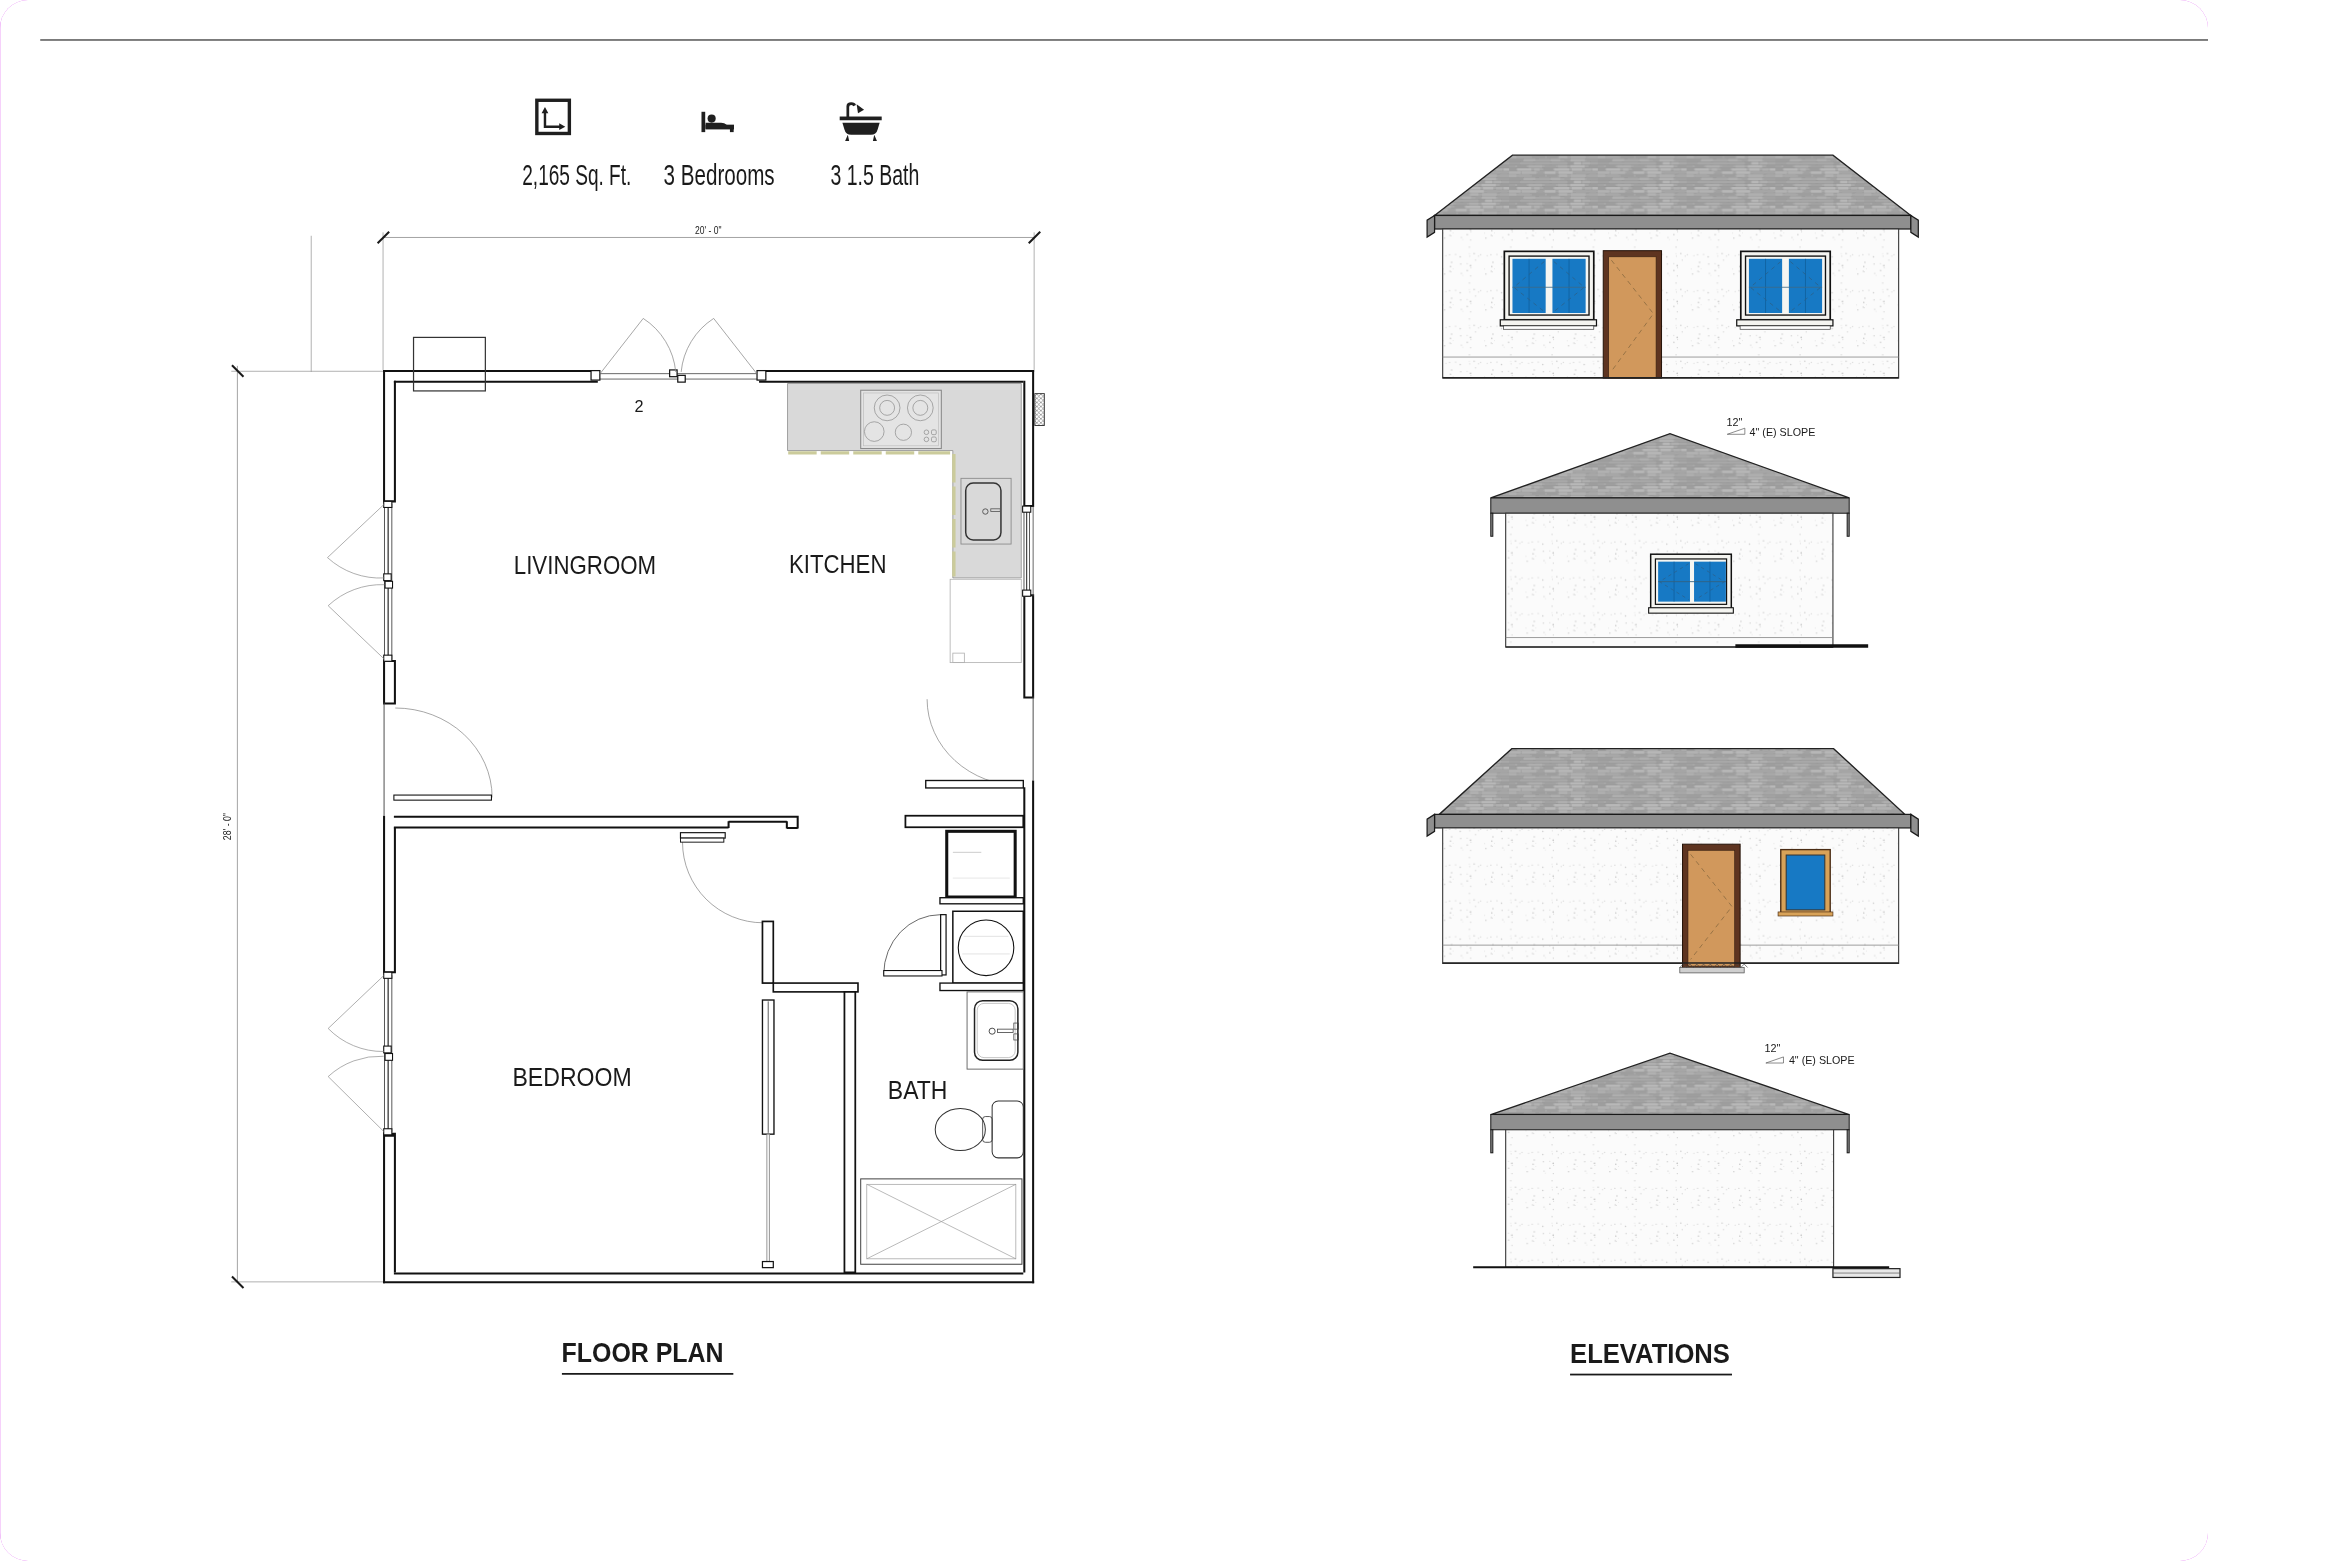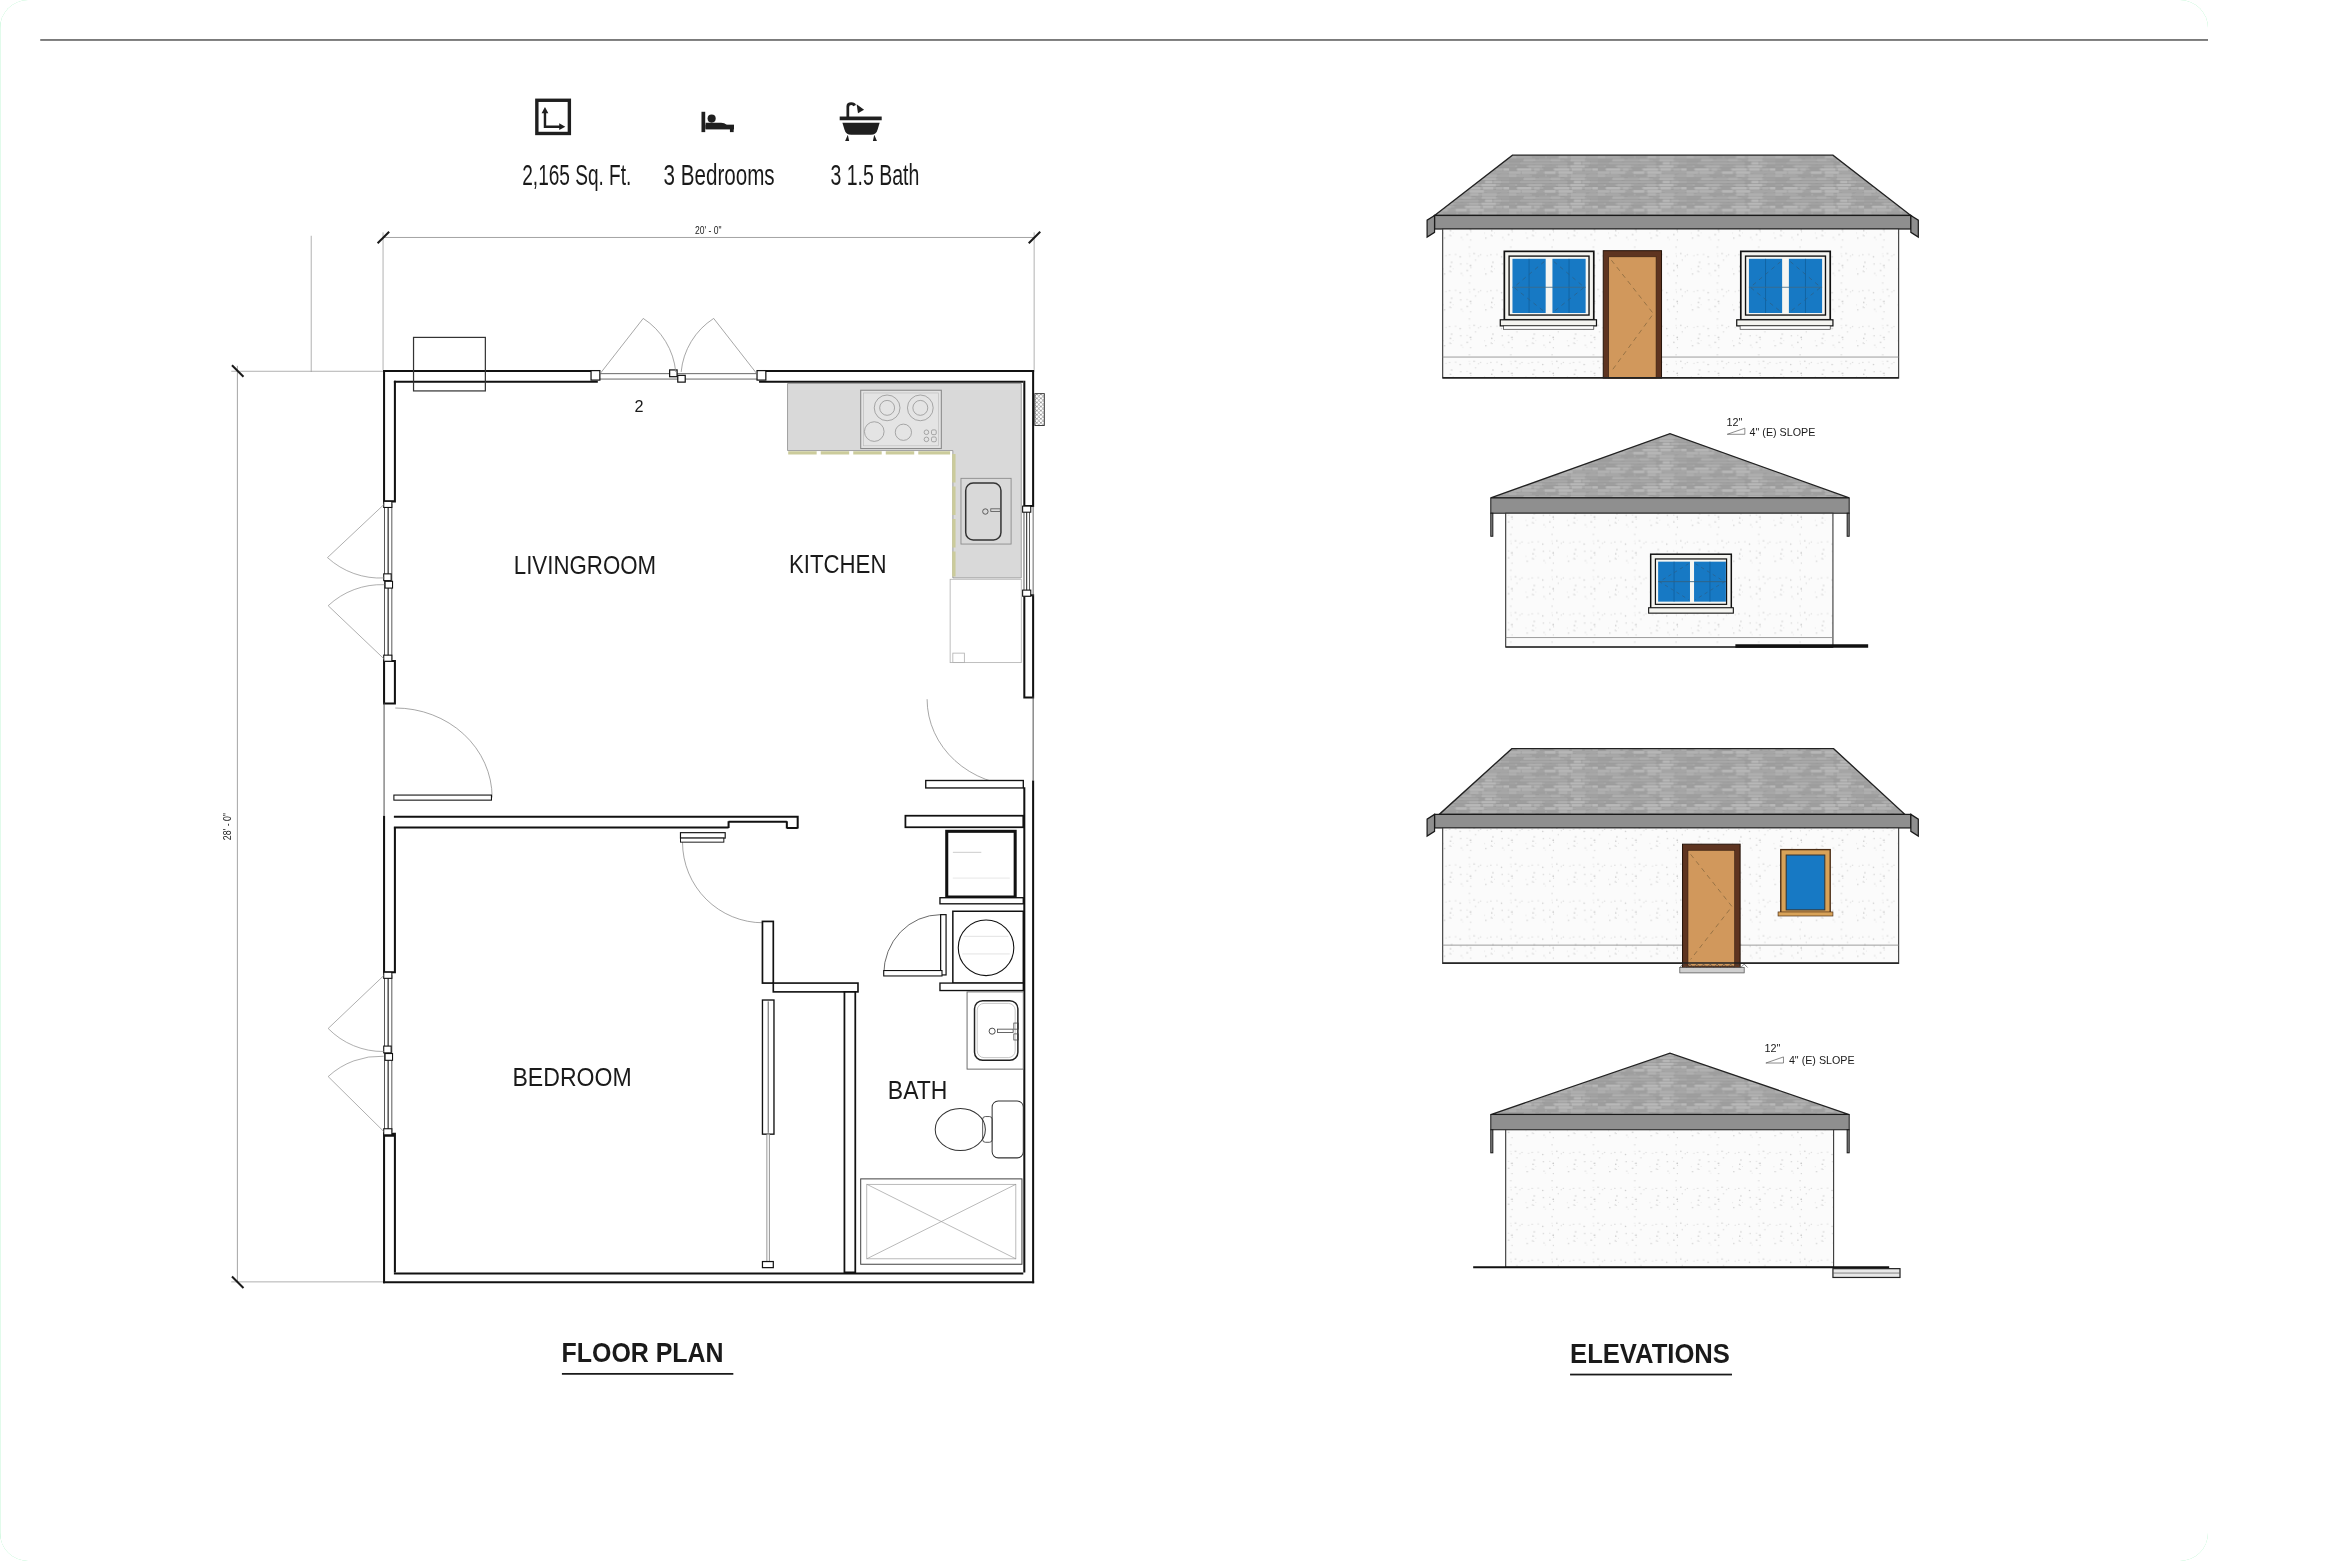--- a/index.html
+++ b/index.html
@@ -1,16 +1,16 @@
 <!DOCTYPE html>
 <html style="font-size:11px"><head>
 <meta charset="utf-8">
 <style>
 html,body{margin:0;padding:0;background:#ffffff;}
-#page{position:relative;width:2208px;height:1561px;background:#86efac;overflow:hidden;border-radius:28px;}
+#page{position:relative;width:2208px;height:1561px;background:#d946ef;overflow:hidden;border-radius:28px;}
 svg{position:absolute;top:0;left:0;}
 text{font-family:"Liberation Sans", sans-serif;fill:#1a1a1a;}
 </style>
 </head>
 <body>
 <div id="page">
 <svg width="2342" height="1561" viewBox="0 0 3456 2304">
 <defs>
 <pattern id="stucco" width="61" height="53" patternUnits="userSpaceOnUse">
 <rect width="61" height="53" fill="#fbfbfb"></rect>

